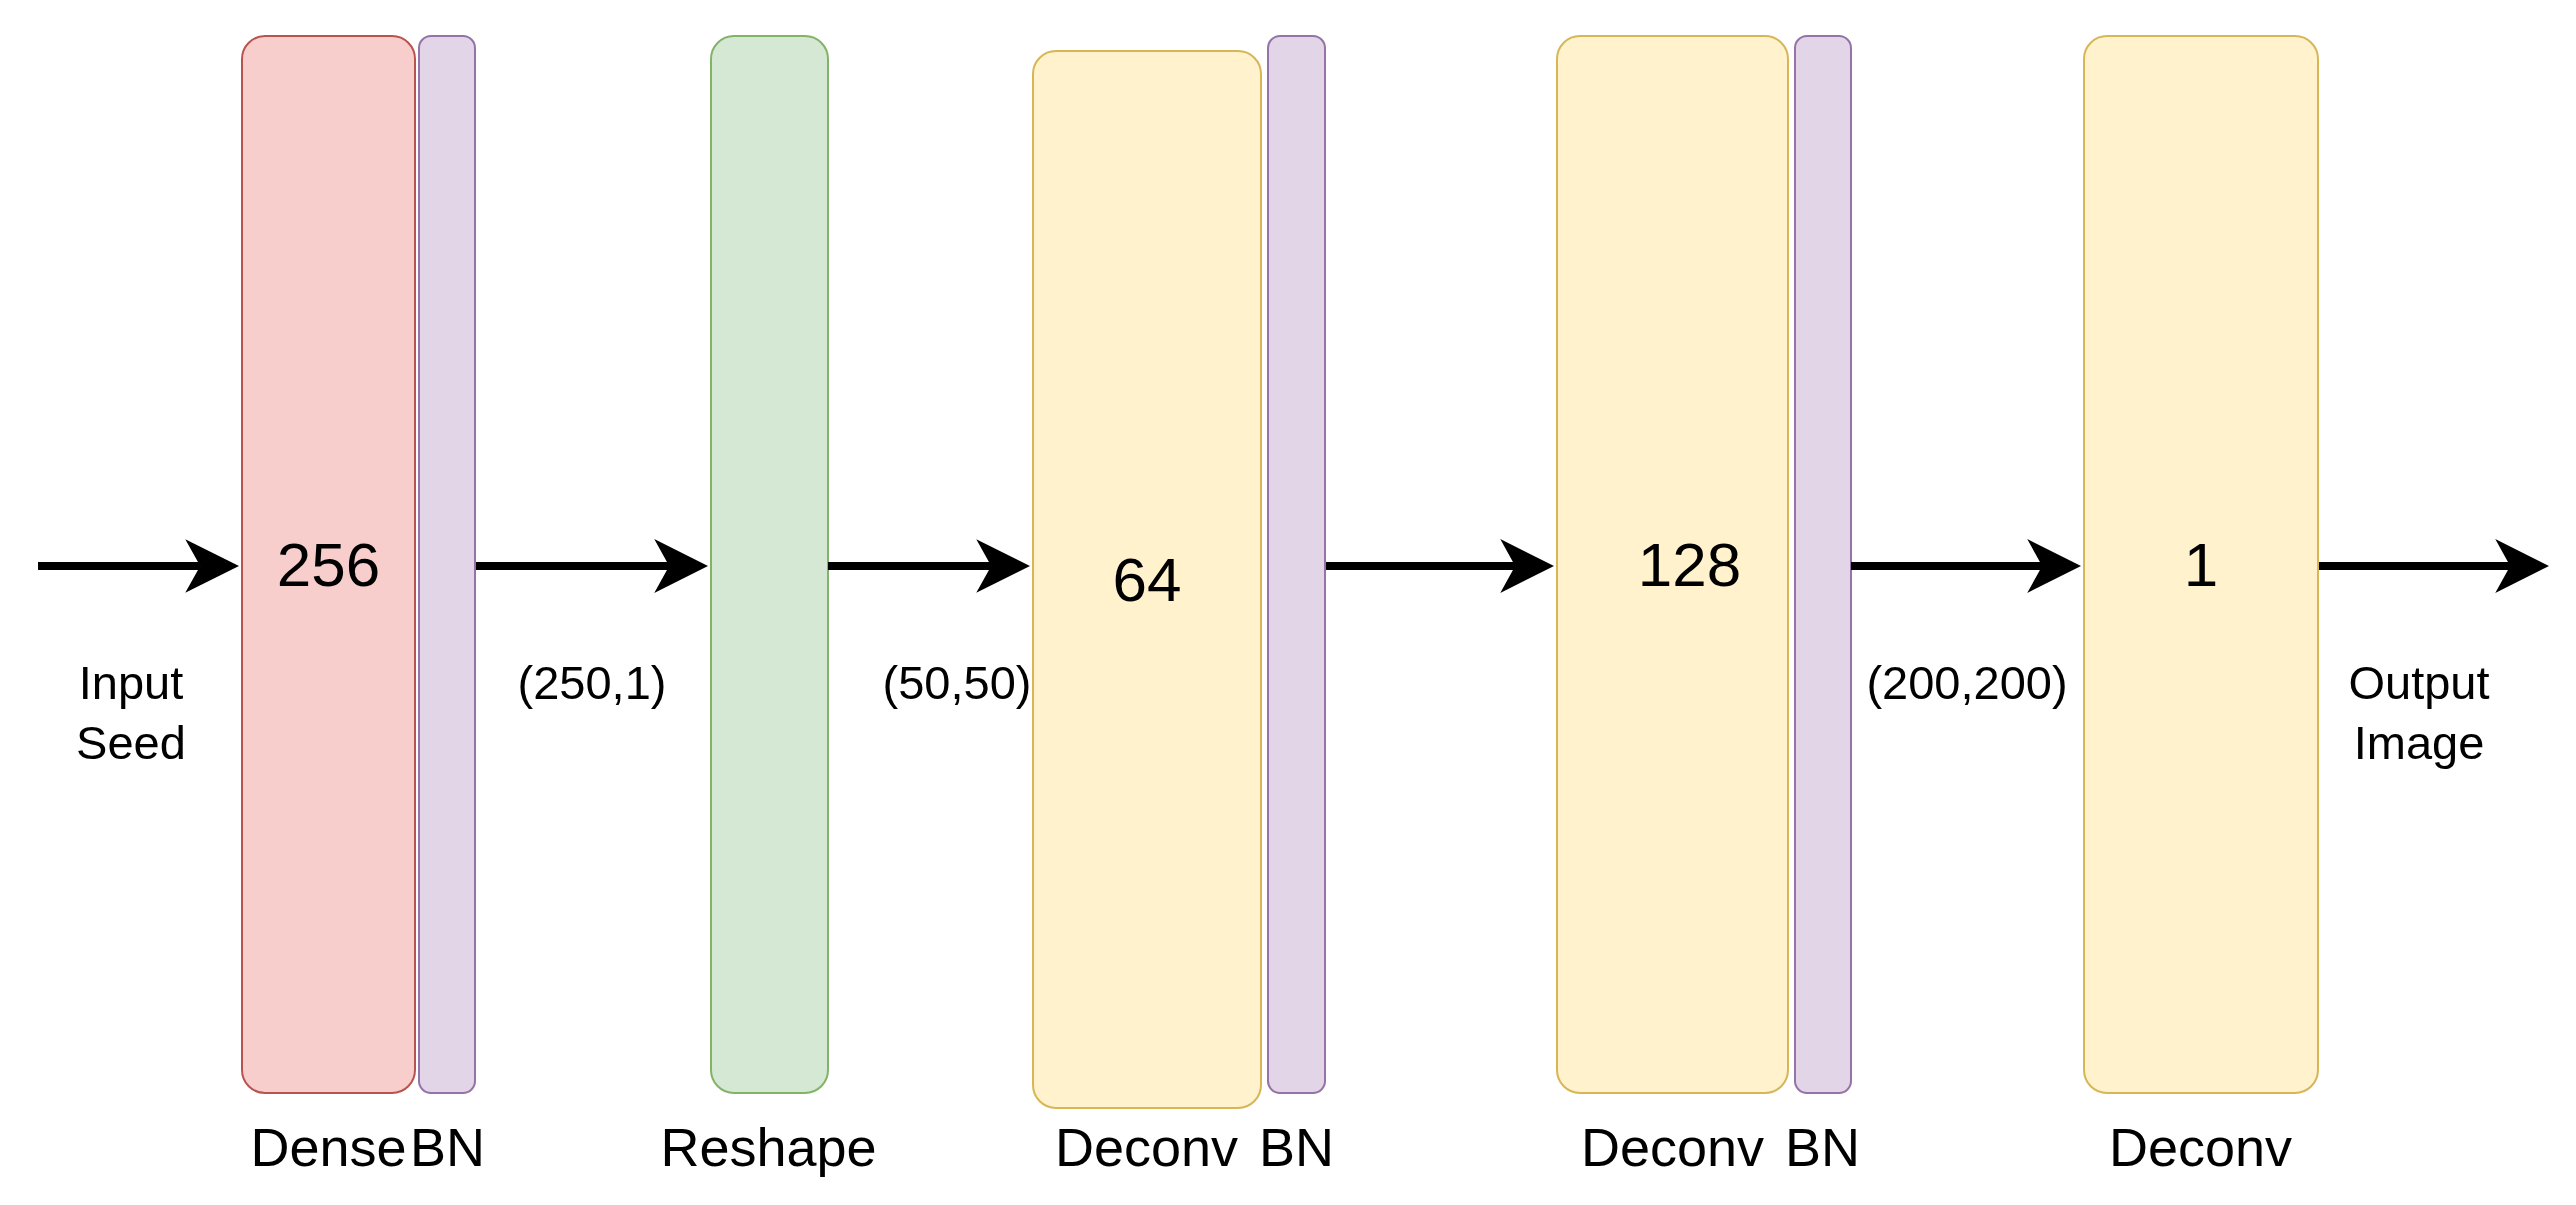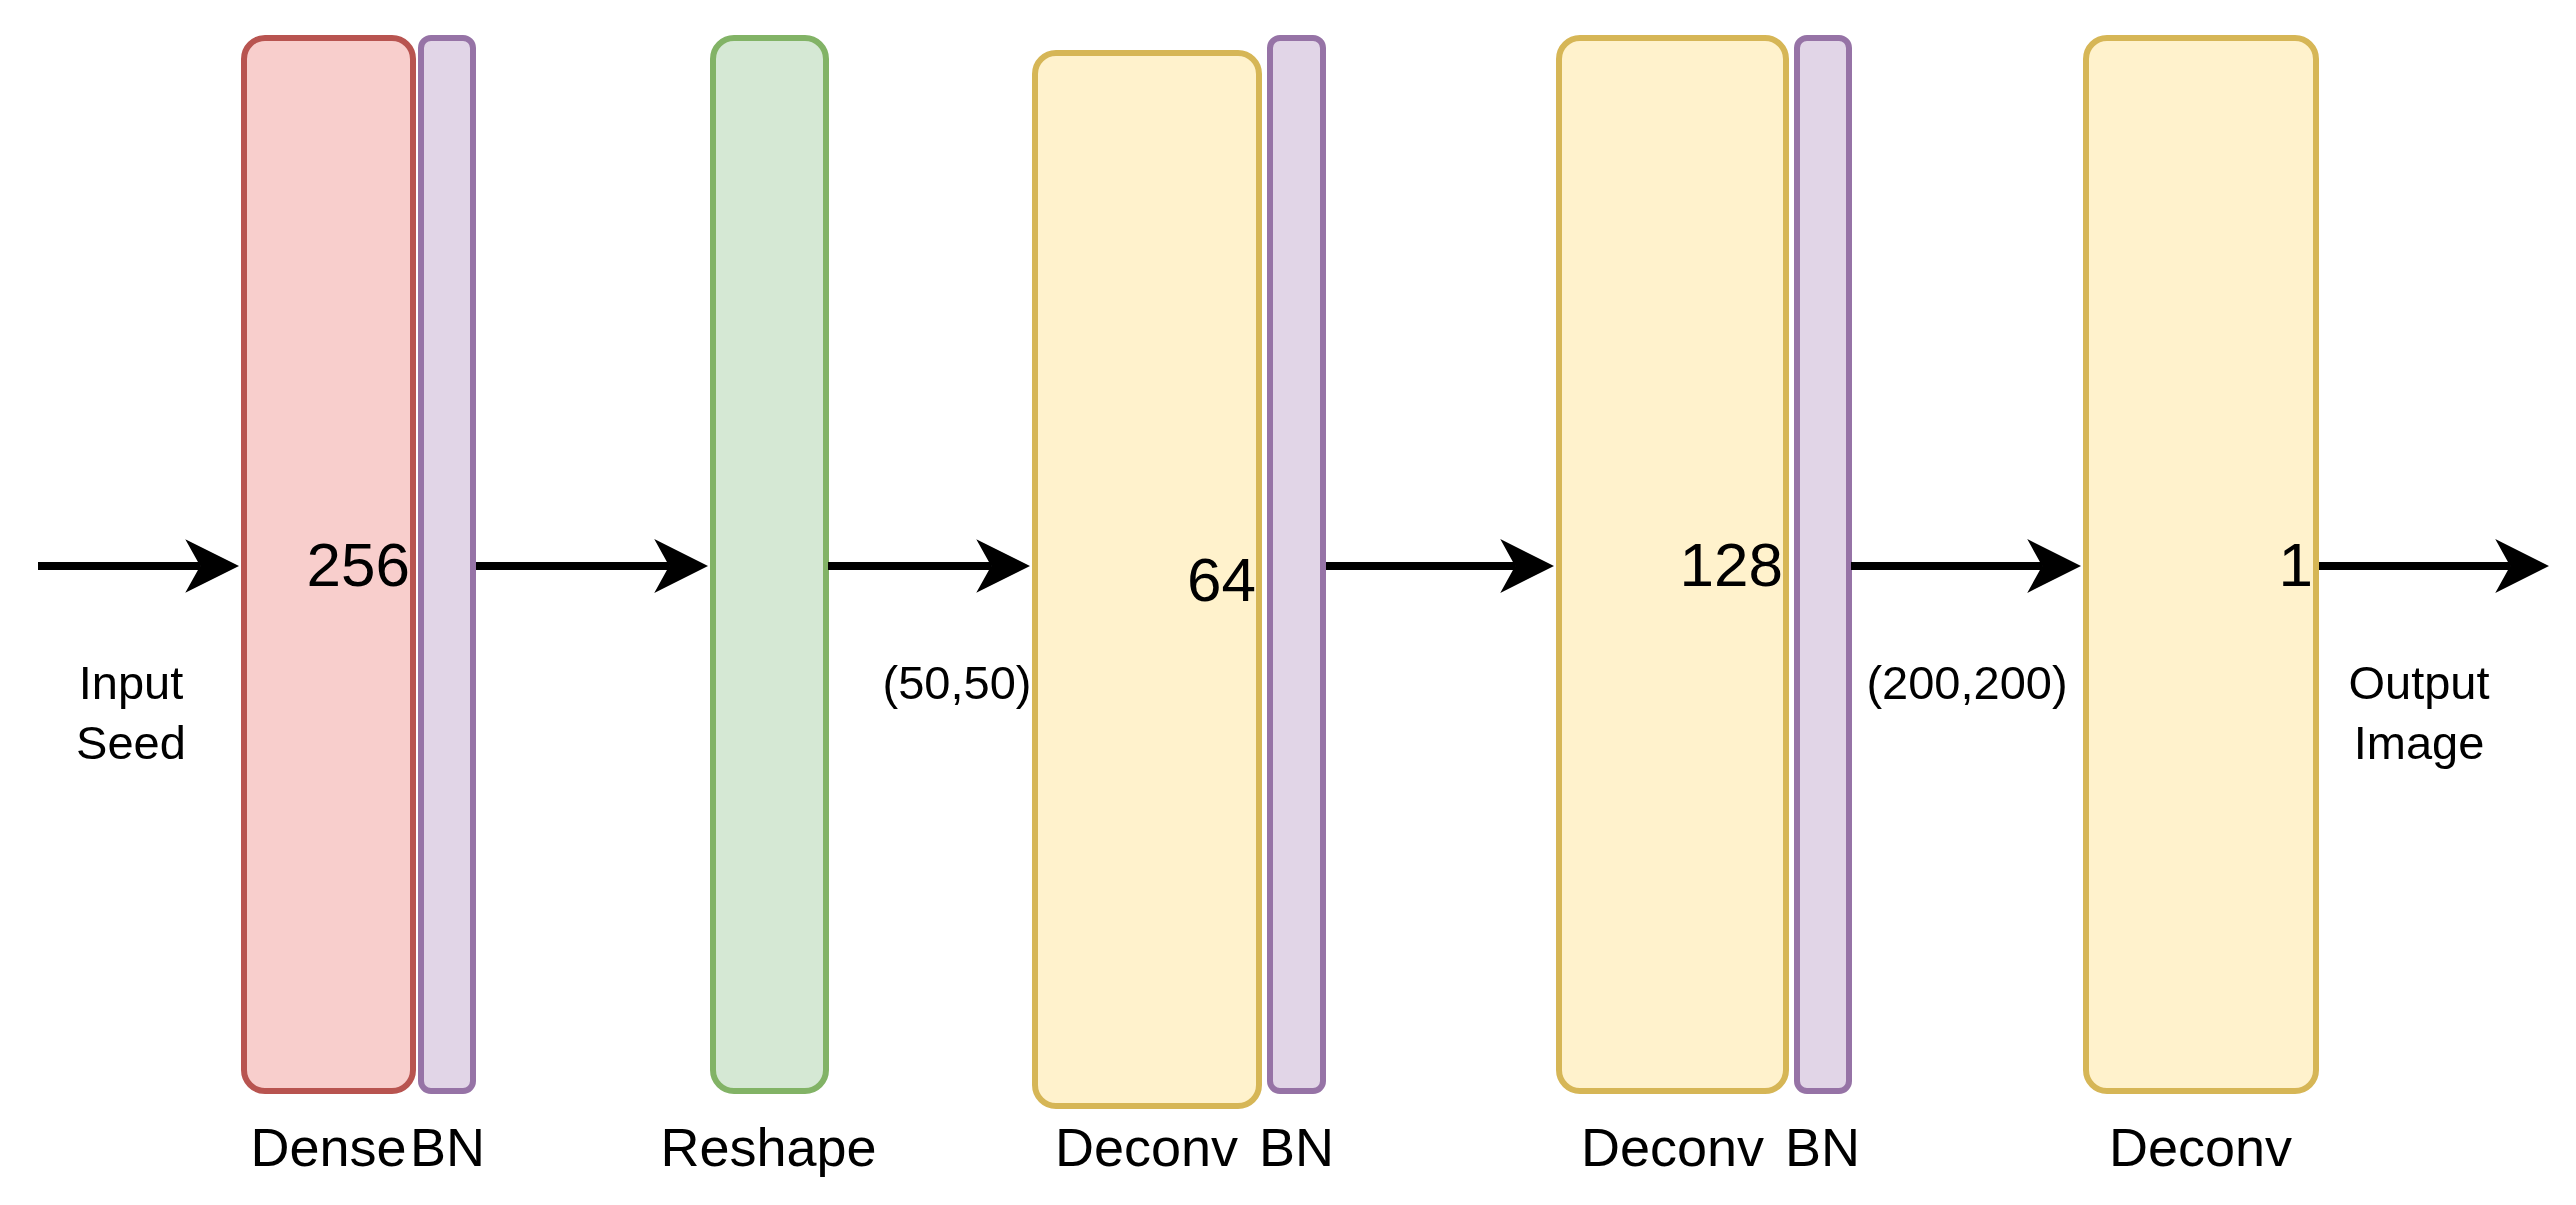--- a/index.html
+++ b/index.html
@@ -14,24 +14,24 @@
     background: #ffffff;
     font-family: "Liberation Sans", sans-serif;
     color: #000000;
     overflow: hidden;
   }
   .block {
     position: absolute;
     top: 35px;
     height: 1059px;
     box-sizing: border-box;
-    border: 6px solid #0f766e;
+    border: 2px solid #0f766e;
     display: flex;
     align-items: center;
-    justify-content: flex-end;
+    justify-content: center;
   }
   .big  { border-radius: 24px; }
   .slim { border-radius: 13px; }
   .value { font-size: 62px; line-height: 62px; }
 
   .dense    { left: 241px;  width: 175px; background: #f8cecc; border-color: #b85450; }
   .bn-1     { left: 418px;  width: 58px;  background: #e1d5e7; border-color: #9673a6; }
   .reshape  { left: 710px;  width: 119px; background: #d5e8d4; border-color: #82b366; }
   .deconv-1 { left: 1032px; width: 230px; background: #fff2cc; border-color: #d6b656; margin-top: 15px; }
   .bn-2     { left: 1267px; width: 59px;  background: #e1d5e7; border-color: #9673a6; }
@@ -115,20 +115,21 @@
   </svg>
   <svg class="arrow" style="left:2319px" width="232" height="70" viewBox="0 0 233 70">
     <line x1="0" y1="35" x2="192" y2="35"></line>
     <polygon points="231,35 177,8 192,35 177,62"></polygon>
   </svg>
 
   <div class="edge-label" style="left:-38px">
     <div>Input</div>
     <div>Seed</div>
   </div>
+  <div class="edge-label" style="left:423px">(250,1)</div>
   <div class="edge-label" style="left:788px">(50,50)</div>
   <div class="edge-label" style="left:1798px">(200,200)</div>
   <div class="edge-label" style="left:2250px">
     <div>Output</div>
     <div>Image</div>
   </div>
 
   <div class="block-label" style="left:179px">Dense</div>
   <div class="block-label" style="left:298px">BN</div>
   <div class="block-label" style="left:619px">Reshape</div>

